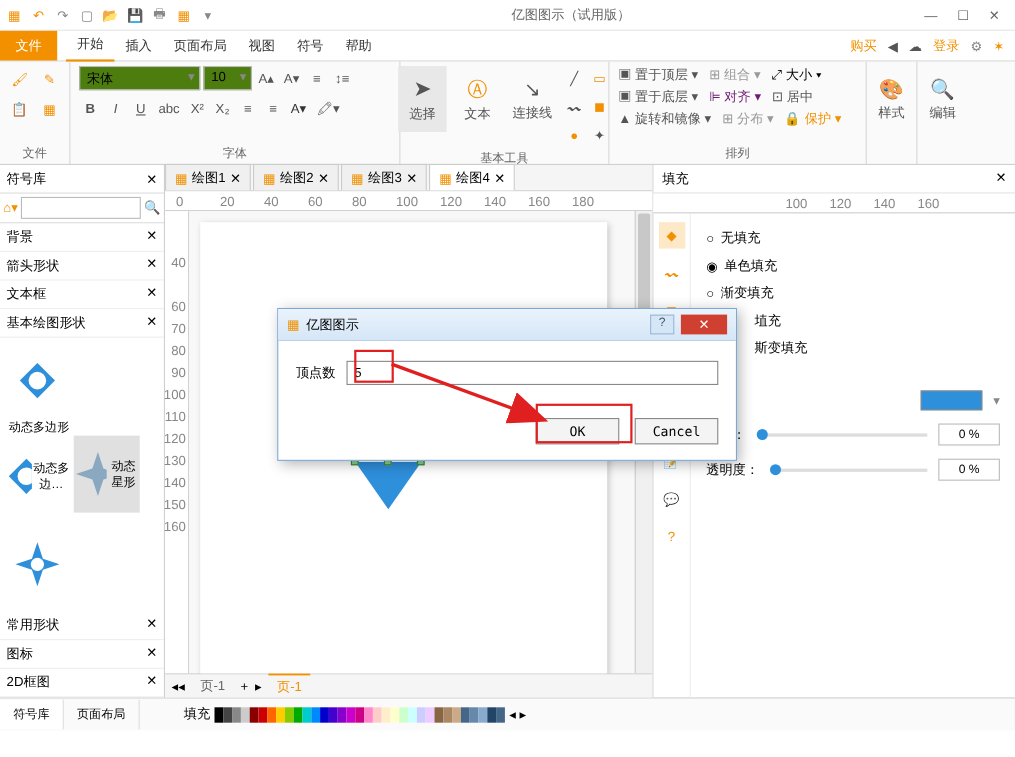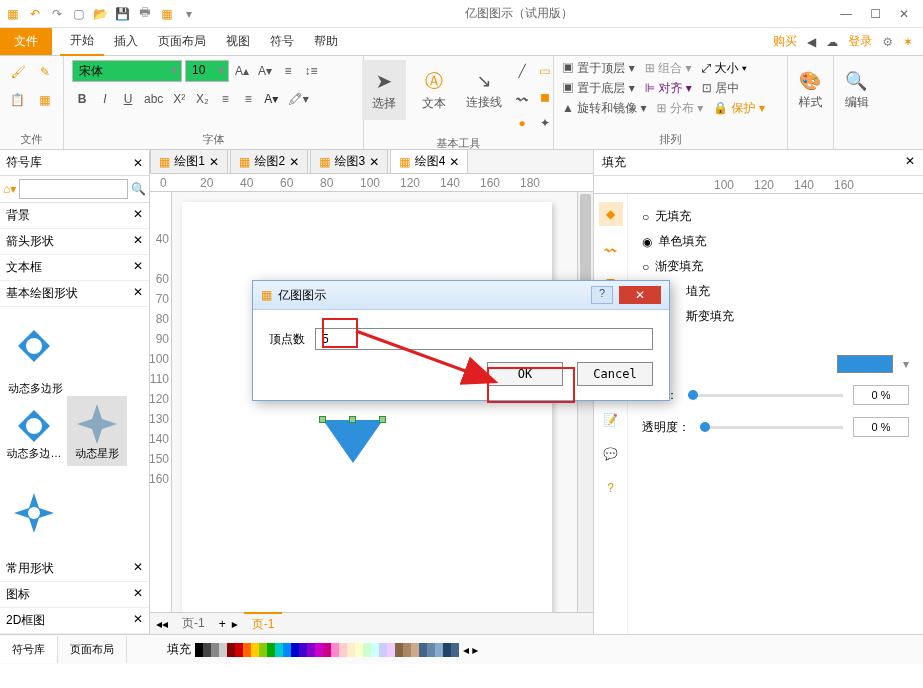--- a/index.html
+++ b/index.html
@@ -17,32 +17,32 @@
 .menu-right{margin-left:auto;display:flex;gap:10px;align-items:center;padding-right:10px}
 .menu-right .buy{color:#f29000}
 .menu-right .login{color:#f29000}
 .ribbon{height:94px;background:#fafafa;border-bottom:1px solid #d0d0d0;display:flex}
 .rgroup{border-right:1px solid #d8d8d8;padding:4px 8px 2px;display:flex;flex-direction:column;justify-content:space-between;align-items:center}
 .rgroup-body{display:flex;gap:6px;align-items:flex-start;flex:1}
 .rgroup-label{color:#666;font-size:11px;padding-top:2px}
 .rbtn{padding:3px;min-width:20px;height:22px;display:flex;align-items:center;justify-content:center;color:#555}
 .rbtn.big{flex-direction:column;height:60px;width:44px;gap:2px;font-size:11px}
 .rbtn.lg{width:24px;height:24px}
-.font-sel{border:1px solid #bbb;background:#22c55e;padding:2px 18px 2px 6px;height:22px;position:relative}
+.font-sel{border:1px solid #bbb;background:#4d7c0f;padding:2px 18px 2px 6px;height:22px;position:relative}
 .font-sel::after{content:"▾";position:absolute;right:4px;color:#888}
 .rrow{display:flex;gap:3px;align-items:center}
 .rcol{display:flex;flex-direction:column;gap:4px}
 .content{display:flex;height:484px}
 .sidebar{width:150px;border-right:1px solid #d0d0d0;display:flex;flex-direction:column}
 .sb-hdr{padding:4px 6px;display:flex;justify-content:space-between;align-items:center;border-bottom:1px solid #ddd}
 .sb-search{display:flex;padding:3px;gap:3px;border-bottom:1px solid #ddd;align-items:center}
 .sb-search input{flex:1;border:1px solid #bbb;height:20px;padding:0 3px;min-width:0}
 .sb-cat{padding:4px 6px;display:flex;justify-content:space-between;border-bottom:1px solid #eee;font-size:11px}
 .sb-shapes{flex:1;overflow:hidden;padding:4px}
-.shape-cell{width:60px;height:70px;display:inline-flex;flex-direction:column;align-items:center;justify-content:center;position:relative}
+.shape-cell{width:60px;height:70px;display:inline-flex;flex-direction:row;align-items:center;justify-content:center;position:relative}
 .shape-cell.sel{background:#e0e0e0}
 .shape-lbl{font-size:11px;text-align:center}
 .canvas-area{flex:1;display:flex;flex-direction:column;position:relative;min-width:0}
 .doc-tabs{height:24px;display:flex;background:#f5f5f5;border-bottom:1px solid #ccc;align-items:end}
 .doc-tab{padding:3px 8px;display:flex;gap:4px;align-items:center;border:1px solid #ccc;border-bottom:none;background:#f0f0f0;margin-right:2px;font-size:11px}
 .doc-tab.active{background:#fff}
 .ruler-h{height:18px;background:#fff;border-bottom:1px solid #ccc;position:relative;overflow:hidden;font-size:9px;color:#888}
 .ruler-h span{position:absolute;top:2px}
 .canvas-body{flex:1;display:flex;min-height:0}
 .ruler-v{width:22px;background:#fff;border-right:1px solid #ccc;position:relative;font-size:9px;color:#888}
@@ -74,21 +74,21 @@
 .swatches{display:flex}
 .sw{width:8px;height:14px}
 .dialog{position:absolute;left:252px;top:280px;width:418px;background:#fff;border:1px solid #7aa8d8;box-shadow:3px 3px 12px rgba(0,0,0,.3);z-index:50}
 .dlg-title{background:linear-gradient(#eaf3fc,#d5e6f7);padding:5px 8px;display:flex;align-items:center;gap:6px;border-bottom:1px solid #b8d0e8}
 .dlg-title-txt{flex:1}
 .dlg-help{width:22px;height:18px;background:#d5e6f7;border:1px solid #9ab8d8;text-align:center;font-size:11px;color:#456}
 .dlg-close{width:42px;height:18px;background:#d04030;color:#fff;text-align:center;font-size:12px;line-height:18px}
 .dlg-body{padding:18px 16px 14px}
 .dlg-row{display:flex;align-items:center;gap:10px}
 .dlg-input{flex:1;border:1px solid #888;height:22px;padding:0 6px}
-.dlg-btns{display:flex;gap:14px;justify-content:flex-end;margin-top:12px}
+.dlg-btns{display:flex;gap:14px;justify-content:flex-end;margin-top:30px}
 .dlg-btn{width:76px;height:24px;border:1px solid #888;background:#f4f4f4;font-family:monospace}
 .hl{position:absolute;border:2px solid #e02020;pointer-events:none;z-index:60}
 .arrow{position:absolute;z-index:55;pointer-events:none}
 .sel-shape{position:absolute;left:313px;top:417px;z-index:20}
 .handle{position:absolute;width:7px;height:7px;background:#8fd08f;border:1px solid #3a8a3a}
 svg{display:block}
 </style>
 </head>
 <body>
 

